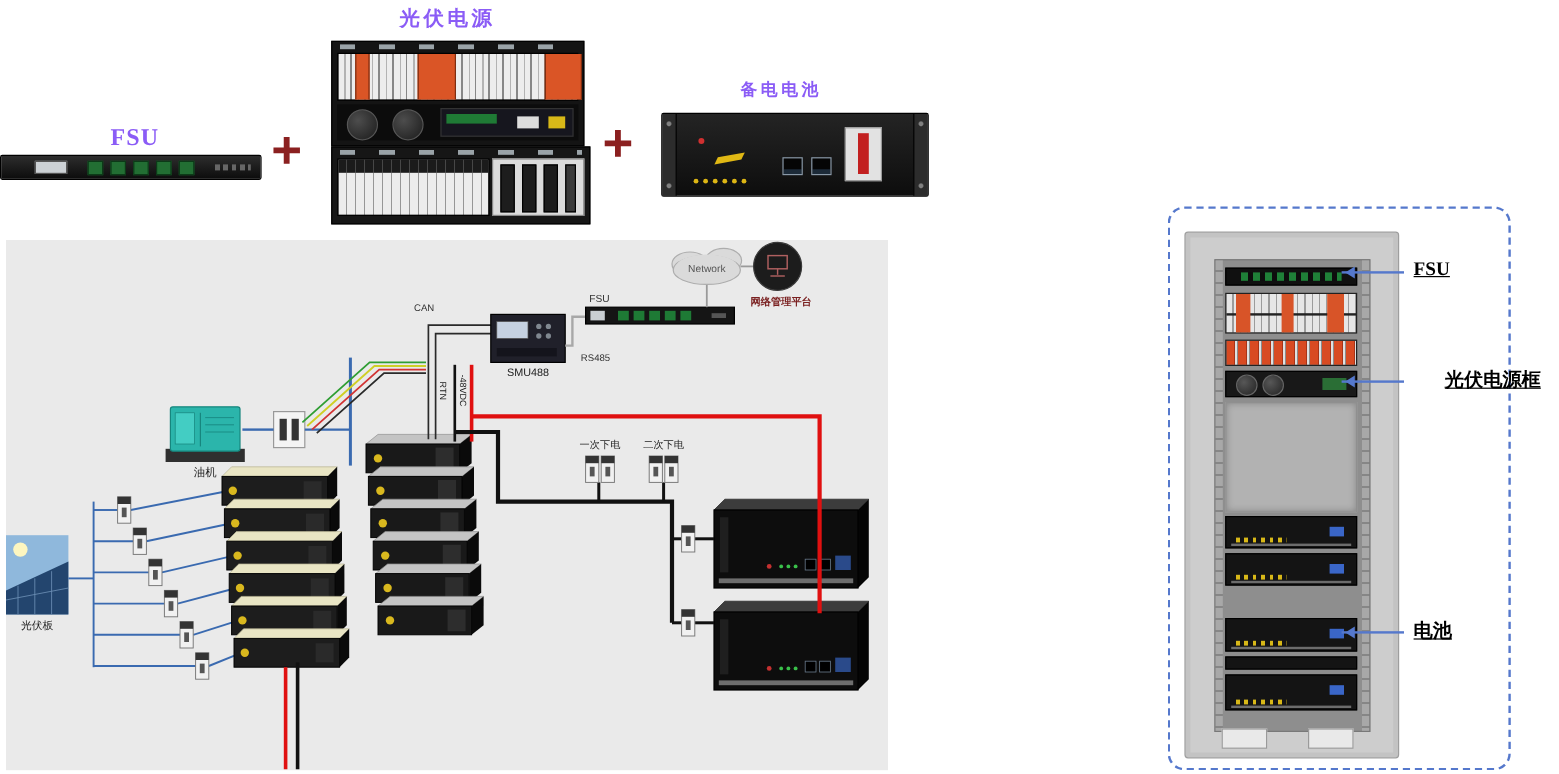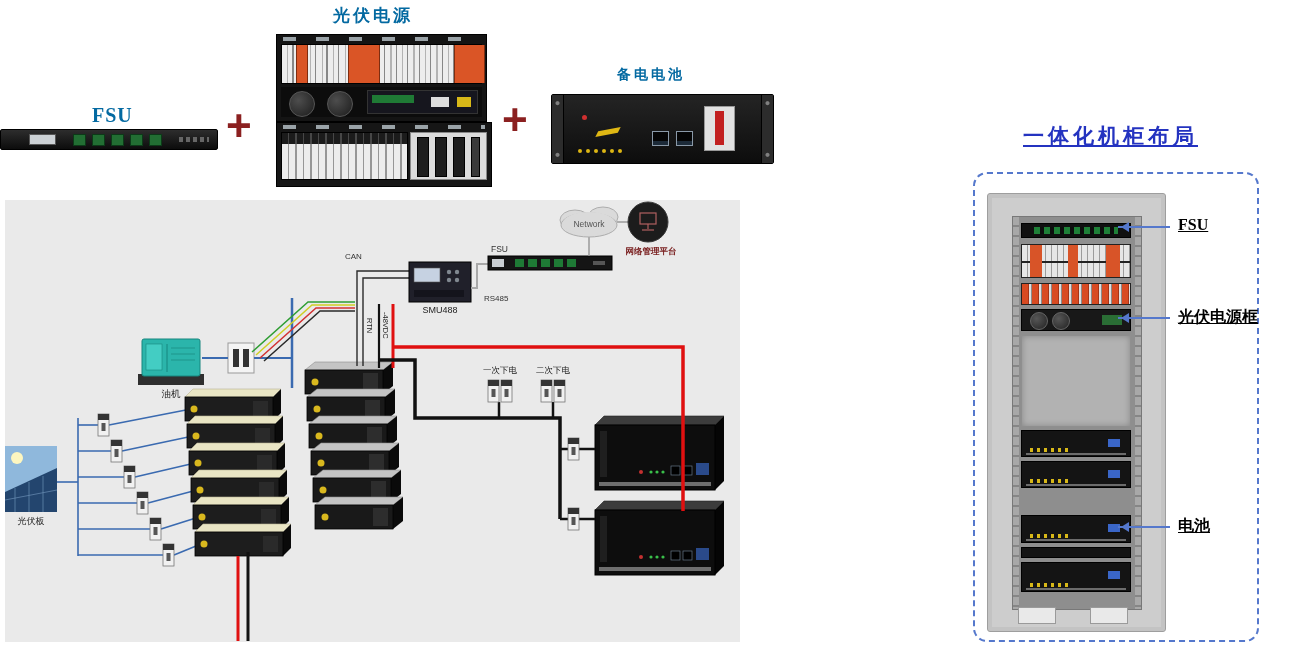--- a/index.html
+++ b/index.html
@@ -1,20 +1,20 @@
 <!DOCTYPE html>
 <html><head>
 <meta charset="utf-8">
 <style>
   html,body{margin:0;padding:0;background:#fff;}
   .page{position:relative;width:1299px;height:645px;background:#ffffff;overflow:hidden;
         font-family:"Liberation Sans","DejaVu Sans",sans-serif;}
 
   
-  .blue-label{position:absolute;color:#0369a1;font-weight:bold;
+  .blue-label{position:absolute;color:#8b5cf6;font-weight:bold;
               font-family:"Liberation Serif","DejaVu Serif",serif;white-space:nowrap;}
   .fsu-label{left:92px;top:104px;font-size:20px;letter-spacing:1px;}
   .pv-label{left:333px;top:4px;font-size:17px;letter-spacing:3px;}
   .batt-label{left:617px;top:66px;font-size:14px;letter-spacing:3px;}
   .plus{position:absolute;color:#8b2020;font-weight:bold;font-size:44px;line-height:1;}
   .plus1{left:226px;top:104px;}
   .plus2{left:502px;top:98px;}
 
   
   .fsu-device{position:absolute;left:0;top:129px;width:216px;height:19px;
@@ -106,21 +106,21 @@
   .cab-foot{position:absolute;bottom:7px;width:36px;height:15px;background:#e9e9e9;border:1px solid #9a9a9a;}
   .cab-foot.f1{left:30px;} .cab-foot.f2{left:102px;}
 
   
   .callout-arrow{position:absolute;width:52px;height:0;border-top:2px solid #5578cc;}
   .callout-arrow .head{position:absolute;left:-2px;top:-6px;width:0;height:0;
                        border:5px solid transparent;border-right:8px solid #5578cc;}
   .callout-label{position:absolute;font-family:"Liberation Serif","DejaVu Serif",serif;font-weight:bold;
                  font-size:16px;color:#000;text-decoration:underline;white-space:nowrap;}
   .ca1{left:1118px;top:226px;} .cl1{left:1178px;top:216px;}
-  .ca2{left:1118px;top:317px;} .cl2{left:1178px;top:307px;}
+  .ca2{left:1118px;top:317px;} .cl2{left:1204px;top:307px;}
   .ca3{left:1118px;top:526px;} .cl3{left:1178px;top:516px;}
 </style>
 </head>
 <body>
 
 <div class="page">
 
   <div class="blue-label fsu-label">FSU</div>
   <div class="fsu-device">
     <span class="fsu-screen"></span>
@@ -407,21 +407,20 @@
       <line x1="574" y1="249" x2="590" y2="249" stroke="#111" stroke-width="2.5"></line>
       <use href="#minibrk" x="563" y="238"></use>
     </g>
     <g>
       <line x1="555" y1="319" x2="563" y2="319" stroke="#111" stroke-width="2.5"></line>
       <line x1="574" y1="319" x2="590" y2="319" stroke="#111" stroke-width="2.5"></line>
       <use href="#minibrk" x="563" y="308"></use>
     </g>
   </svg>
 
-  <div class="cabinet-title">一体化机柜布局</div>
   <div class="cabinet-box">
     <div class="cab-body">
       <div class="cab-cavity">
         <span class="cab-rail l"></span>
         <span class="cab-rail r"></span>
         <div class="ru ru-fsu">
           <span class="mini-leds"></span>
         </div>
         <div class="ru ru-brk1">
           <span class="row-split"></span>

